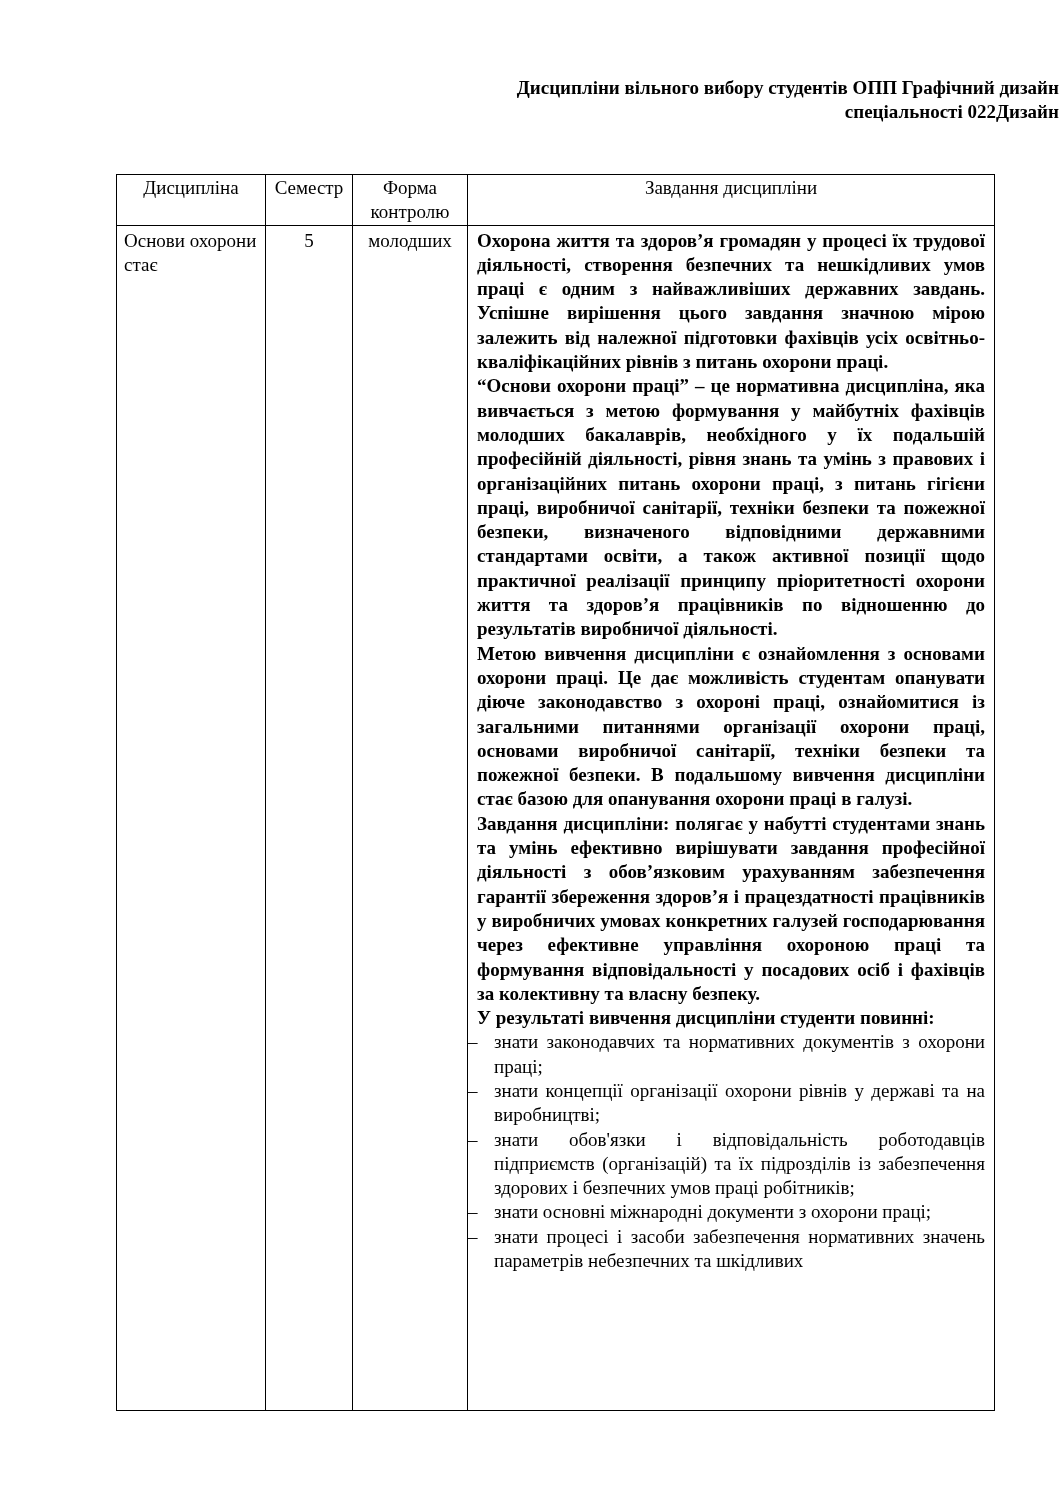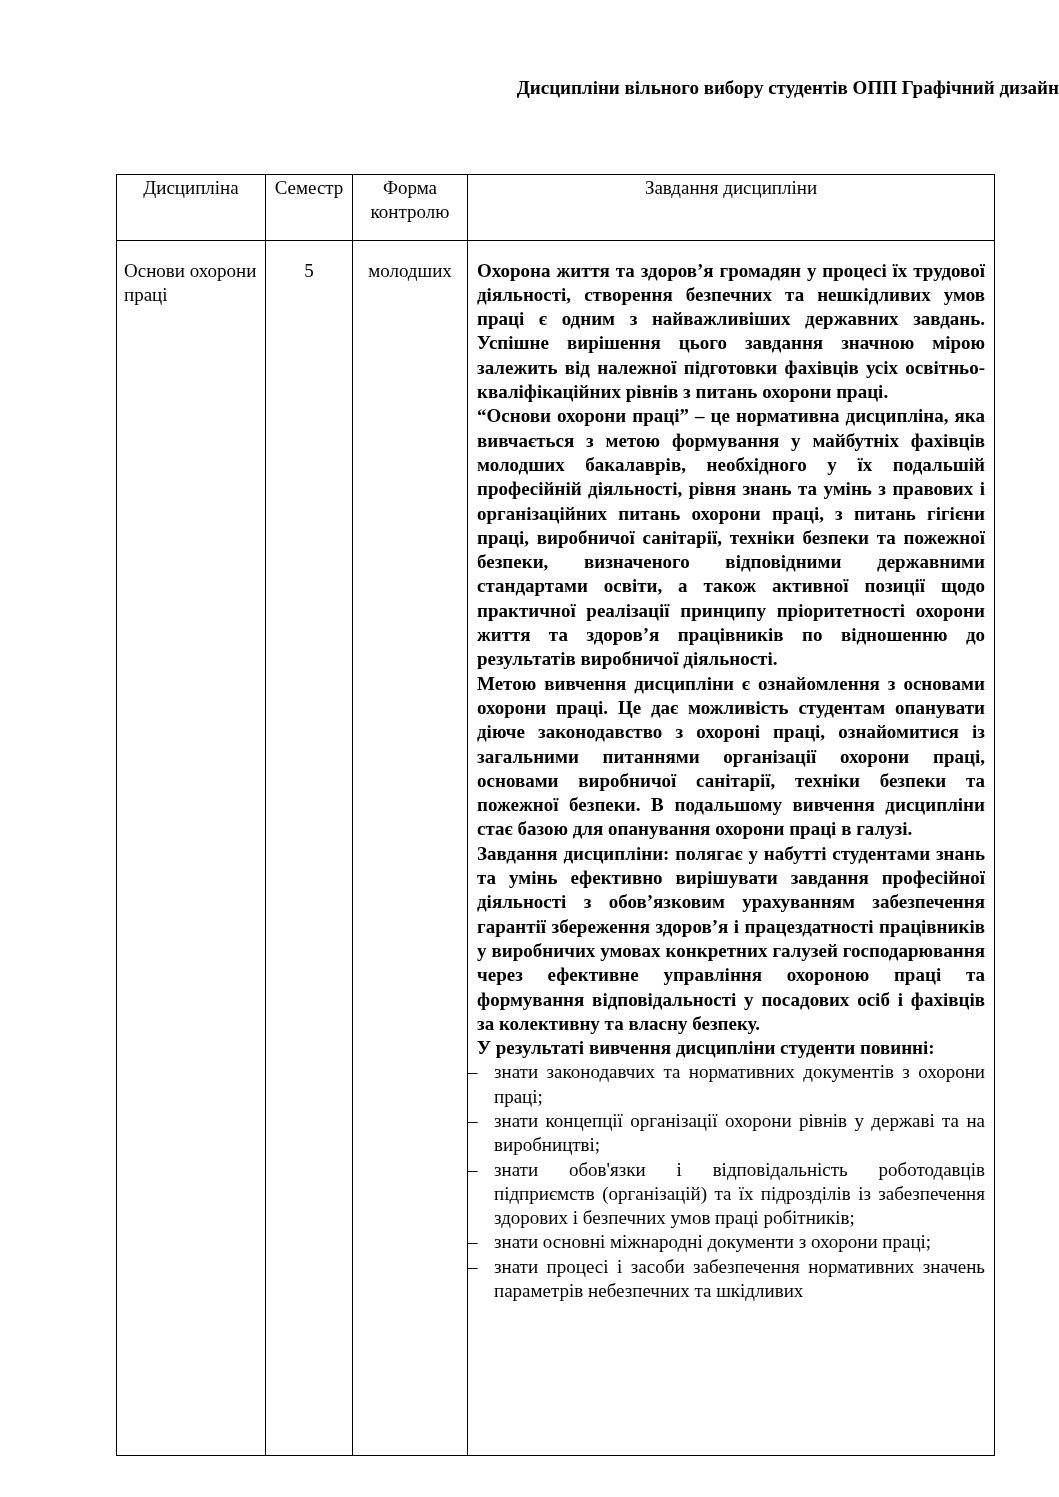--- a/index.html
+++ b/index.html
@@ -12,21 +12,21 @@
       position: absolute; left: 0; width: 1059px; top: 76px;
       text-align: right; font-weight: bold; font-size: 19px; line-height: 24px;
     }
     table.disc {
       position: absolute; left: 116px; top: 174px;
       width: 878px; border-collapse: collapse; table-layout: fixed;
     }
     table.disc td, table.disc th {
       border: 1.6px solid #000; vertical-align: top;
       font-size: 19px; line-height: 24.3px; font-weight: normal;
-      padding: 15px 7px;
+      padding: 0 7px;
     }
     table.disc th { text-align: center; padding-top: 1px; }
     col.c1 { width: 149px; } col.c2 { width: 87px; }
     col.c3 { width: 115px; } col.c4 { width: 527px; }
     .hdr-row { height: 50px; }
     .body-row td { height: 1184px; }
     .center { text-align: center; }
     .annot { text-align: justify; padding-left: 9px !important; padding-right: 9px !important; }
     .annot p { margin: 0; text-align: justify; font-weight: bold; }
     .annot ul { margin: 0; padding: 0; list-style: none; }
@@ -34,41 +34,42 @@
     .annot li .dash {
       position: absolute; left: -9px; top: 0; width: 14px; text-align: left;
     }
     .cell-text { display: block; padding-top: 3px; }
   </style>
 </head>
 <body>
 
 <div class="title">
   <div>Дисципліни вільного вибору студентів ОПП Графічний дизайн</div>
+  <div>спеціальності 022Дизайн</div>
 </div>
 
 <table class="disc">
   <colgroup>
       <col class="c1">
       <col class="c2">
       <col class="c3">
       <col class="c4">
     </colgroup>
   <thead>
     <tr class="hdr-row">
       <th>Дисципліна</th>
       <th>Семестр</th>
       <th>Форма контролю</th>
       <th>Завдання дисципліни</th>
     </tr>
   </thead>
   <tbody>
     <tr class="body-row">
       <td>
-        <span class="cell-text">Основи охорони праці</span>
+        <span class="cell-text">Основи охорони стає</span>
       </td>
       <td class="center">
         <span class="cell-text">5</span>
       </td>
       <td class="center">
         <span class="cell-text">молодших</span>
       </td>
       <td class="annot">
         <div class="cell-text">
           <p>Охорона життя та здоров’я громадян у процесі їх трудової діяльності, створення безпечних та нешкідливих умов праці є одним з найважливіших державних завдань. Успішне вирішення цього завдання значною мірою залежить від належної підготовки фахівців усіх освітньо-кваліфікаційних рівнів з питань охорони праці.</p>

